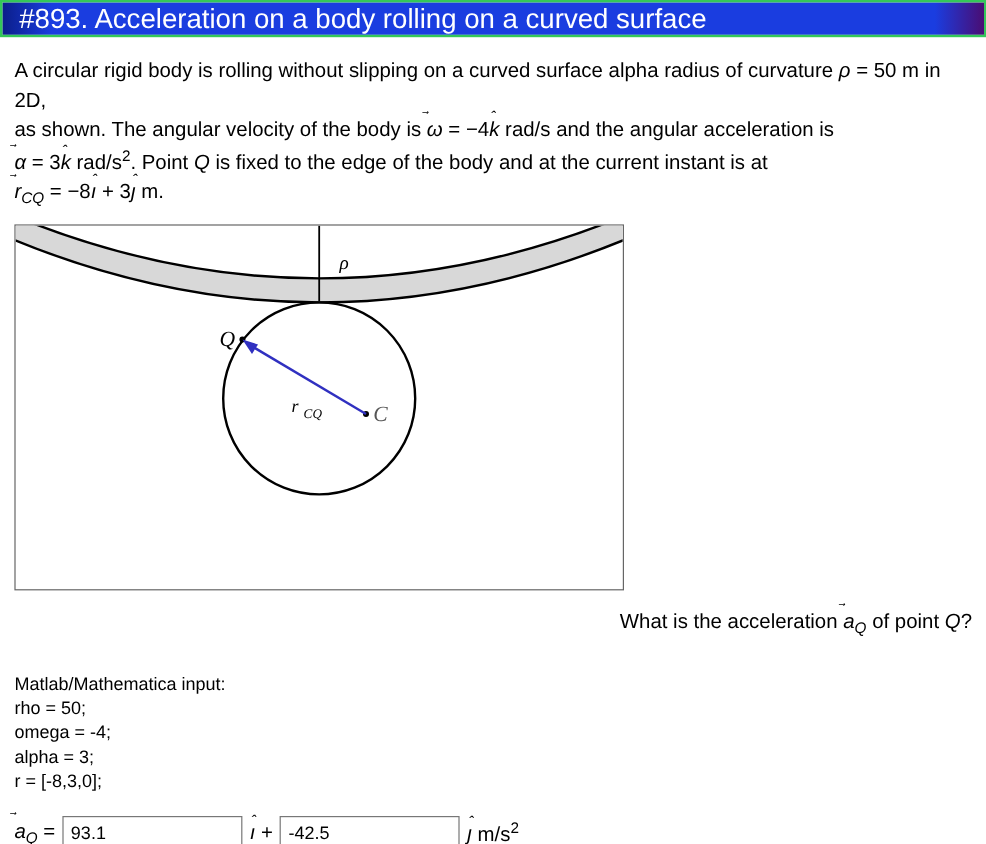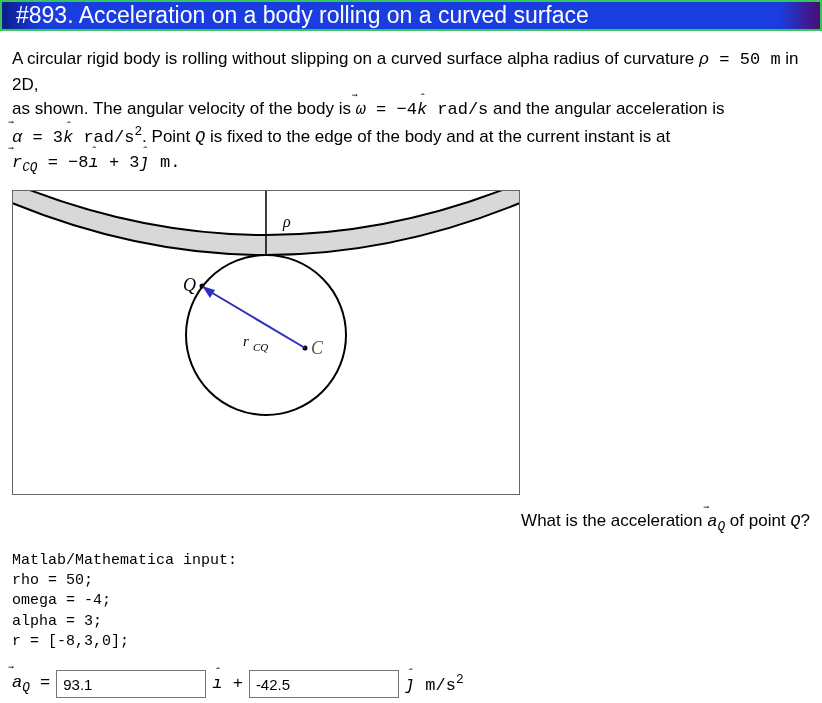--- a/index.html
+++ b/index.html
@@ -18,36 +18,36 @@
     padding: 0 14px;
     font-size: 23px;
     border: 1px solid #34c759;
     border-width: 2px;
   }
   .content {
     padding: 16px 12px 10px 12px;
     line-height: 1.45;
   }
   .problem-text { font-size: 17px; }
-  .math { font-family: Liberation Mono, monospace; }
+  .math { font-family: Liberation Sans, sans-serif; }
   .ital { font-style: italic; }
   .figure-box {
     border: 1px solid #666;
     width: 508px;
     height: 305px;
     margin-top: 12px;
     position: relative;
     overflow: hidden;
   }
   .question-line { margin-top: 14px; font-size: 17px; text-align: right; }
   .code-block {
-    font-family: Liberation Mono, monospace;
+    font-family: Liberation Sans, sans-serif;
     font-size: 15px;
     white-space: pre;
-    margin-top: 14px;
+    margin-top: 28px;
     line-height: 1.35;
   }
   .answer-row {
     display: flex;
     align-items: center;
     margin-top: 18px;
     font-size: 17px;
     gap: 6px;
   }
   .answer-row input {

